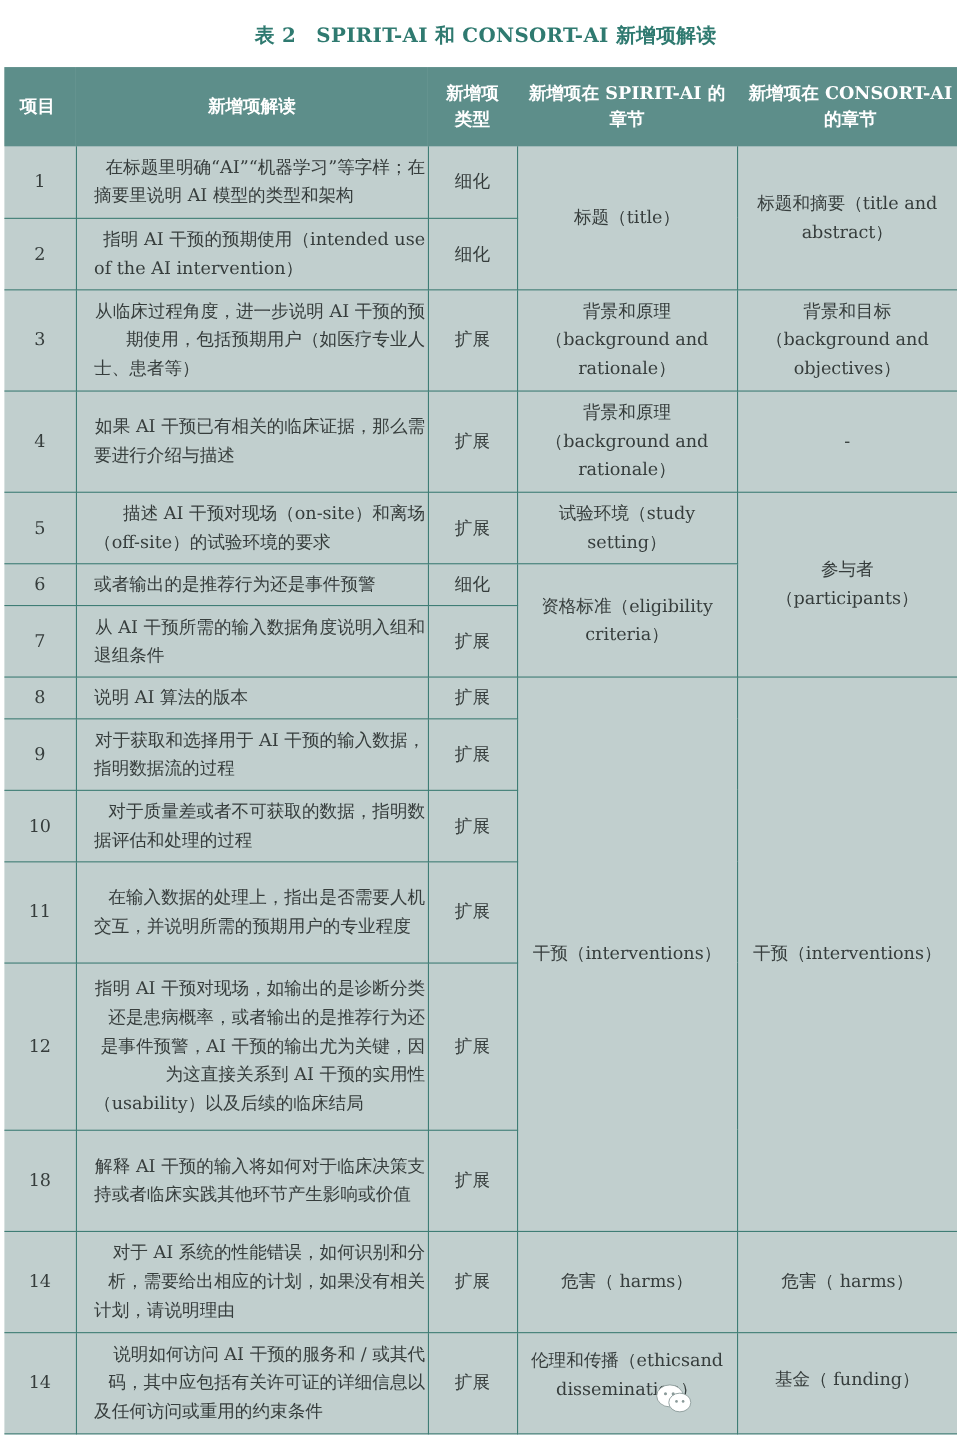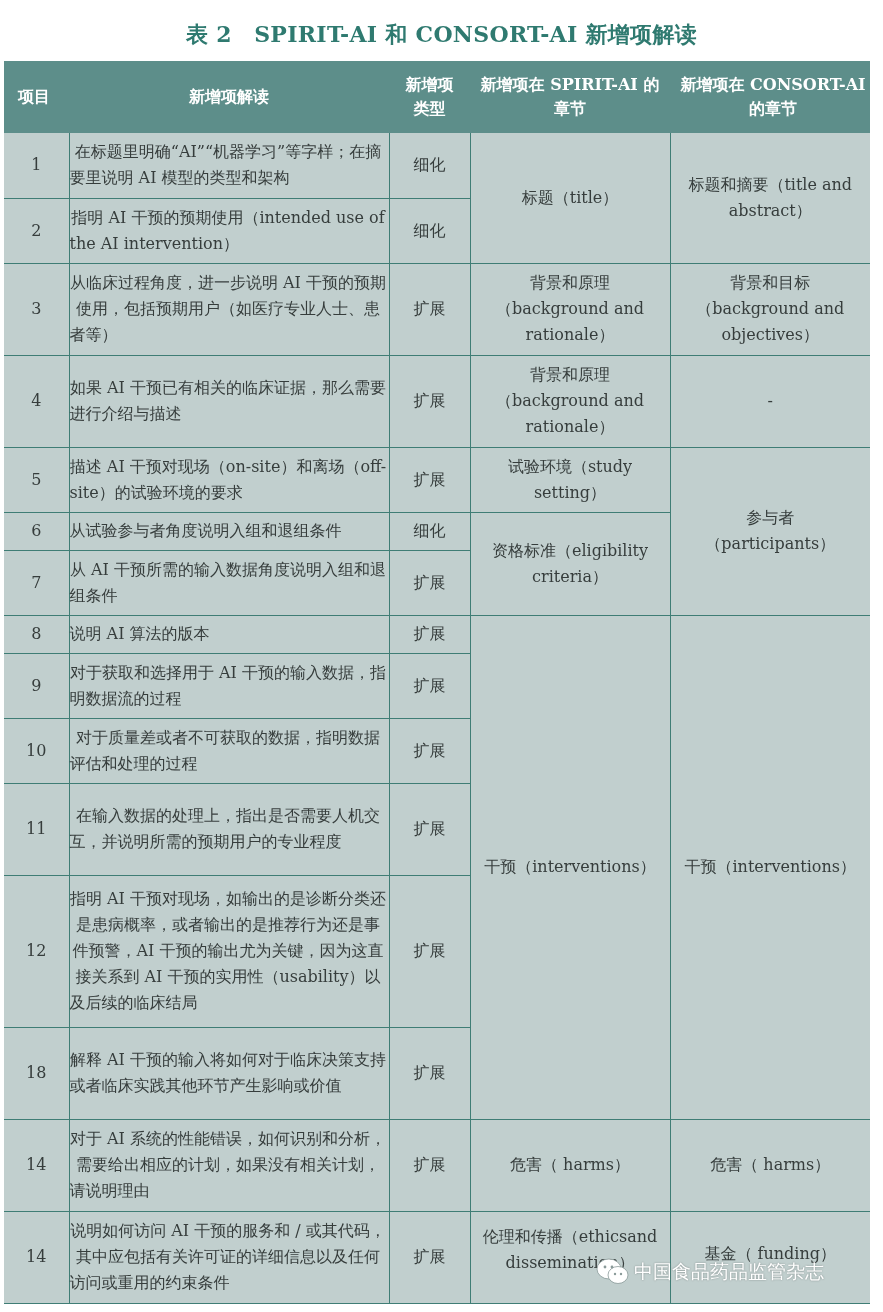--- a/index.html
+++ b/index.html
@@ -1,28 +1,28 @@
 <!DOCTYPE html>
 <html><head>
 <meta charset="utf-8">
 <style>
   html, body { margin: 0; padding: 0; background: #ffffff; }
   body { width: 883px; height: 1312px; position: relative; overflow: hidden;
          font-family: "DejaVu Serif", "Liberation Serif", serif; color: #333a38; }
   .caption { position: absolute; top: 20px; left: 0; width: 883px; text-align: center;
-             font-size: 22px; font-weight: bold; color: #2f7a70; letter-spacing: 0.3px; }
+             font-size: 18px; font-weight: bold; color: #2f7a70; letter-spacing: 0.3px; }
   table.t { position: absolute; left: 4px; top: 61px; width: 866px; border-collapse: collapse;
             table-layout: fixed; background: #c1cfce; }
   table.t th { background: #5d8e8a; color: #ffffff; font-weight: bold; font-size: 16px;
                line-height: 24px; height: 64px; padding: 0 4px; text-align: center;
                border: none; }
   table.t th.first { text-align: left; padding-left: 14px; }
   table.t td { border: 1.3px solid #3f7d75; font-size: 16px; line-height: 26px;
                padding: 0 4px; vertical-align: middle; text-align: center; color: #363d3c; }
-  table.t td.desc { text-align: center; padding: 0 2px 0 0; text-align-last: left; }
+  table.t td.desc { text-align: right; padding: 0 2px 0 16px; text-align-last: left; }
   table.t tr:first-child td { border-top: none; }
   table.t td:first-child { border-left: none; }
   table.t td:last-child { border-right: none; }
   .watermark { position: absolute; left: 596px; top: 1258px; display: flex; align-items: center;
                gap: 4px; color: #ffffff; font-family: "DejaVu Sans", sans-serif; font-size: 19px;
                text-shadow: 0 0 2px rgba(0,0,0,0.35); }
   .wm-icon { width: 34px; height: 28px; position: relative; }
 </style>
 </head>
 <body>
@@ -93,21 +93,21 @@
       <td>扩展</td>
       <td>
           <div style="width:150px;margin:0 auto">试验环境（study setting）</div>
         </td>
       <td rowspan="3">
           <div style="width:150px;margin:0 auto">参与者（participants）</div>
         </td>
     </tr>
     <tr style="height:38px">
       <td>6</td>
-      <td class="desc">从试验参与者角度说明入组和退组条件</td>
+      <td class="desc">或者输出的是推荐行为还是事件预警</td>
       <td>细化</td>
       <td rowspan="2">
           <div style="padding:0 2px">资格标准（eligibility criteria）</div>
         </td>
     </tr>
     <tr style="height:65px">
       <td>7</td>
       <td class="desc">从 AI 干预所需的输入数据角度说明入组和退组条件</td>
       <td>扩展</td>
     </tr>
@@ -168,14 +168,13 @@
   <span class="wm-icon">
     <svg width="34" height="28" viewBox="0 0 34 28">
       <ellipse cx="13" cy="11" rx="12" ry="10" fill="#ffffff" stroke="#8a9a99" stroke-width="0.8"></ellipse>
       <ellipse cx="22" cy="17" rx="10" ry="8.5" fill="#ffffff" stroke="#8a9a99" stroke-width="0.8"></ellipse>
       <circle cx="9" cy="9" r="1.4" fill="#8a9a99"></circle>
         <circle cx="16" cy="9" r="1.4" fill="#8a9a99"></circle>
       <circle cx="19" cy="16" r="1.2" fill="#8a9a99"></circle>
         <circle cx="25" cy="16" r="1.2" fill="#8a9a99"></circle>
     </svg>
   </span>
-  <span>中国食品药品监管杂志</span>
 </div>
 
 </body></html>

